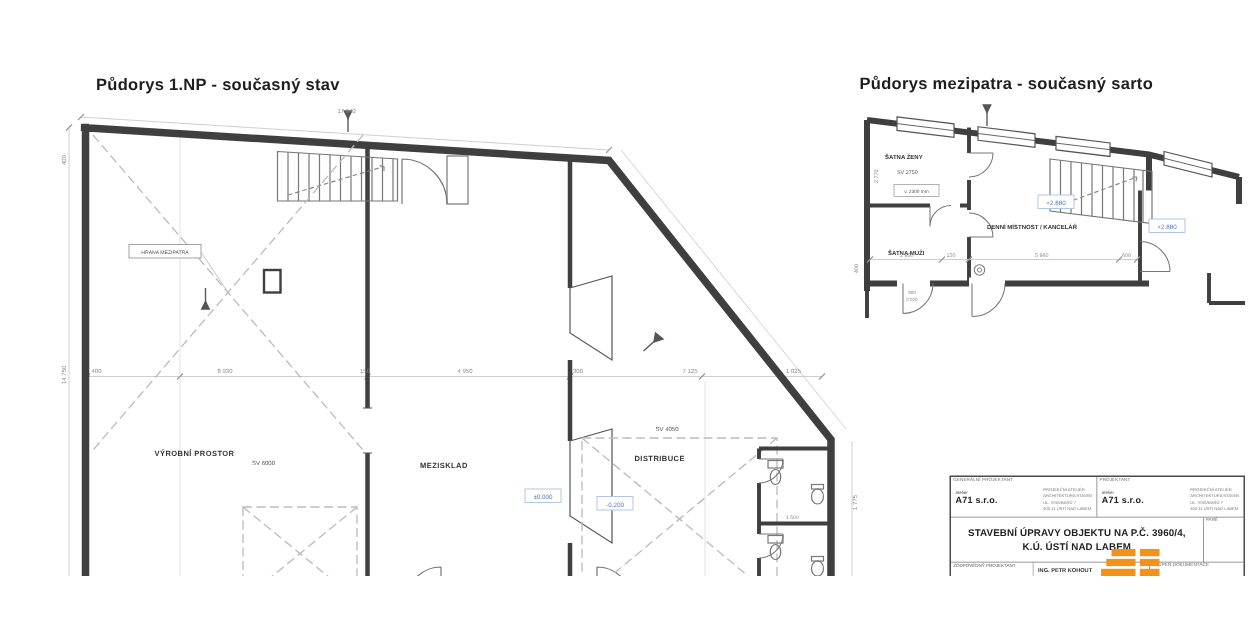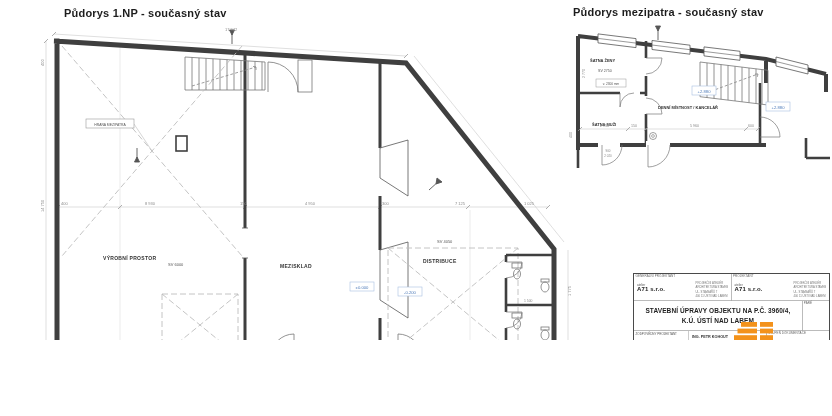--- a/index.html
+++ b/index.html
@@ -1,17 +1,17 @@
 <!DOCTYPE html>
 <html><head>
 <meta charset="utf-8">
 <style>
   html,body{margin:0;padding:0;background:#fff;}
   .sheet{position:relative;width:832px;height:340px;background:#ffffff;overflow:hidden;
-         font-family:"Liberation Sans",sans-serif;}
+         font-family:"Liberation Sans",sans-serif;margin-top:44px;}
   .plan-title{position:absolute;z-index:15;font-size:11px;font-weight:600;color:#1d1d1d;letter-spacing:.2px;}
   #title-left{left:64px;top:7px;}
   #title-right{left:573px;top:6px;}
   #drawing{position:absolute;left:0;top:0;z-index:10;}
   svg text{font-family:"Liberation Sans",sans-serif;}
 
   
   .tb{position:absolute;left:633px;top:273px;width:198px;height:140px;z-index:20;}
   .tb-inner{width:394px;height:278px;transform:scale(.5);transform-origin:0 0;
             border:2px solid #4a4a4a;box-sizing:border-box;background:#fff;color:#333;}
@@ -53,21 +53,21 @@
   .logo-bars{position:absolute;left:64px;top:0;}
   .logo-text{position:absolute;left:2px;top:50px;font-size:29px;font-weight:bold;
              letter-spacing:-1.6px;line-height:1;white-space:nowrap;}
 </style>
 </head>
 <body>
 
 <div class="sheet">
 
   <div class="plan-title" id="title-left">Půdorys 1.NP - současný stav</div>
-  <div class="plan-title" id="title-right">Půdorys mezipatra - současný stav</div>
+  <div class="plan-title" id="title-right">Půdorys mezipatra - současný sarto</div>
 
   <svg id="drawing" width="832" height="416" viewBox="0 0 832 416">
 
     <g>
 
       <path d="M120,44 L120,392 M470,210 L470,392" stroke="#e6e6e6" stroke-width="0.8" fill="none"></path>
 
       <g stroke="#c9c9c9" stroke-width="0.6" fill="none">
         <path d="M54,34 L406,56"></path>
         <path d="M414,56 L564,242"></path>

